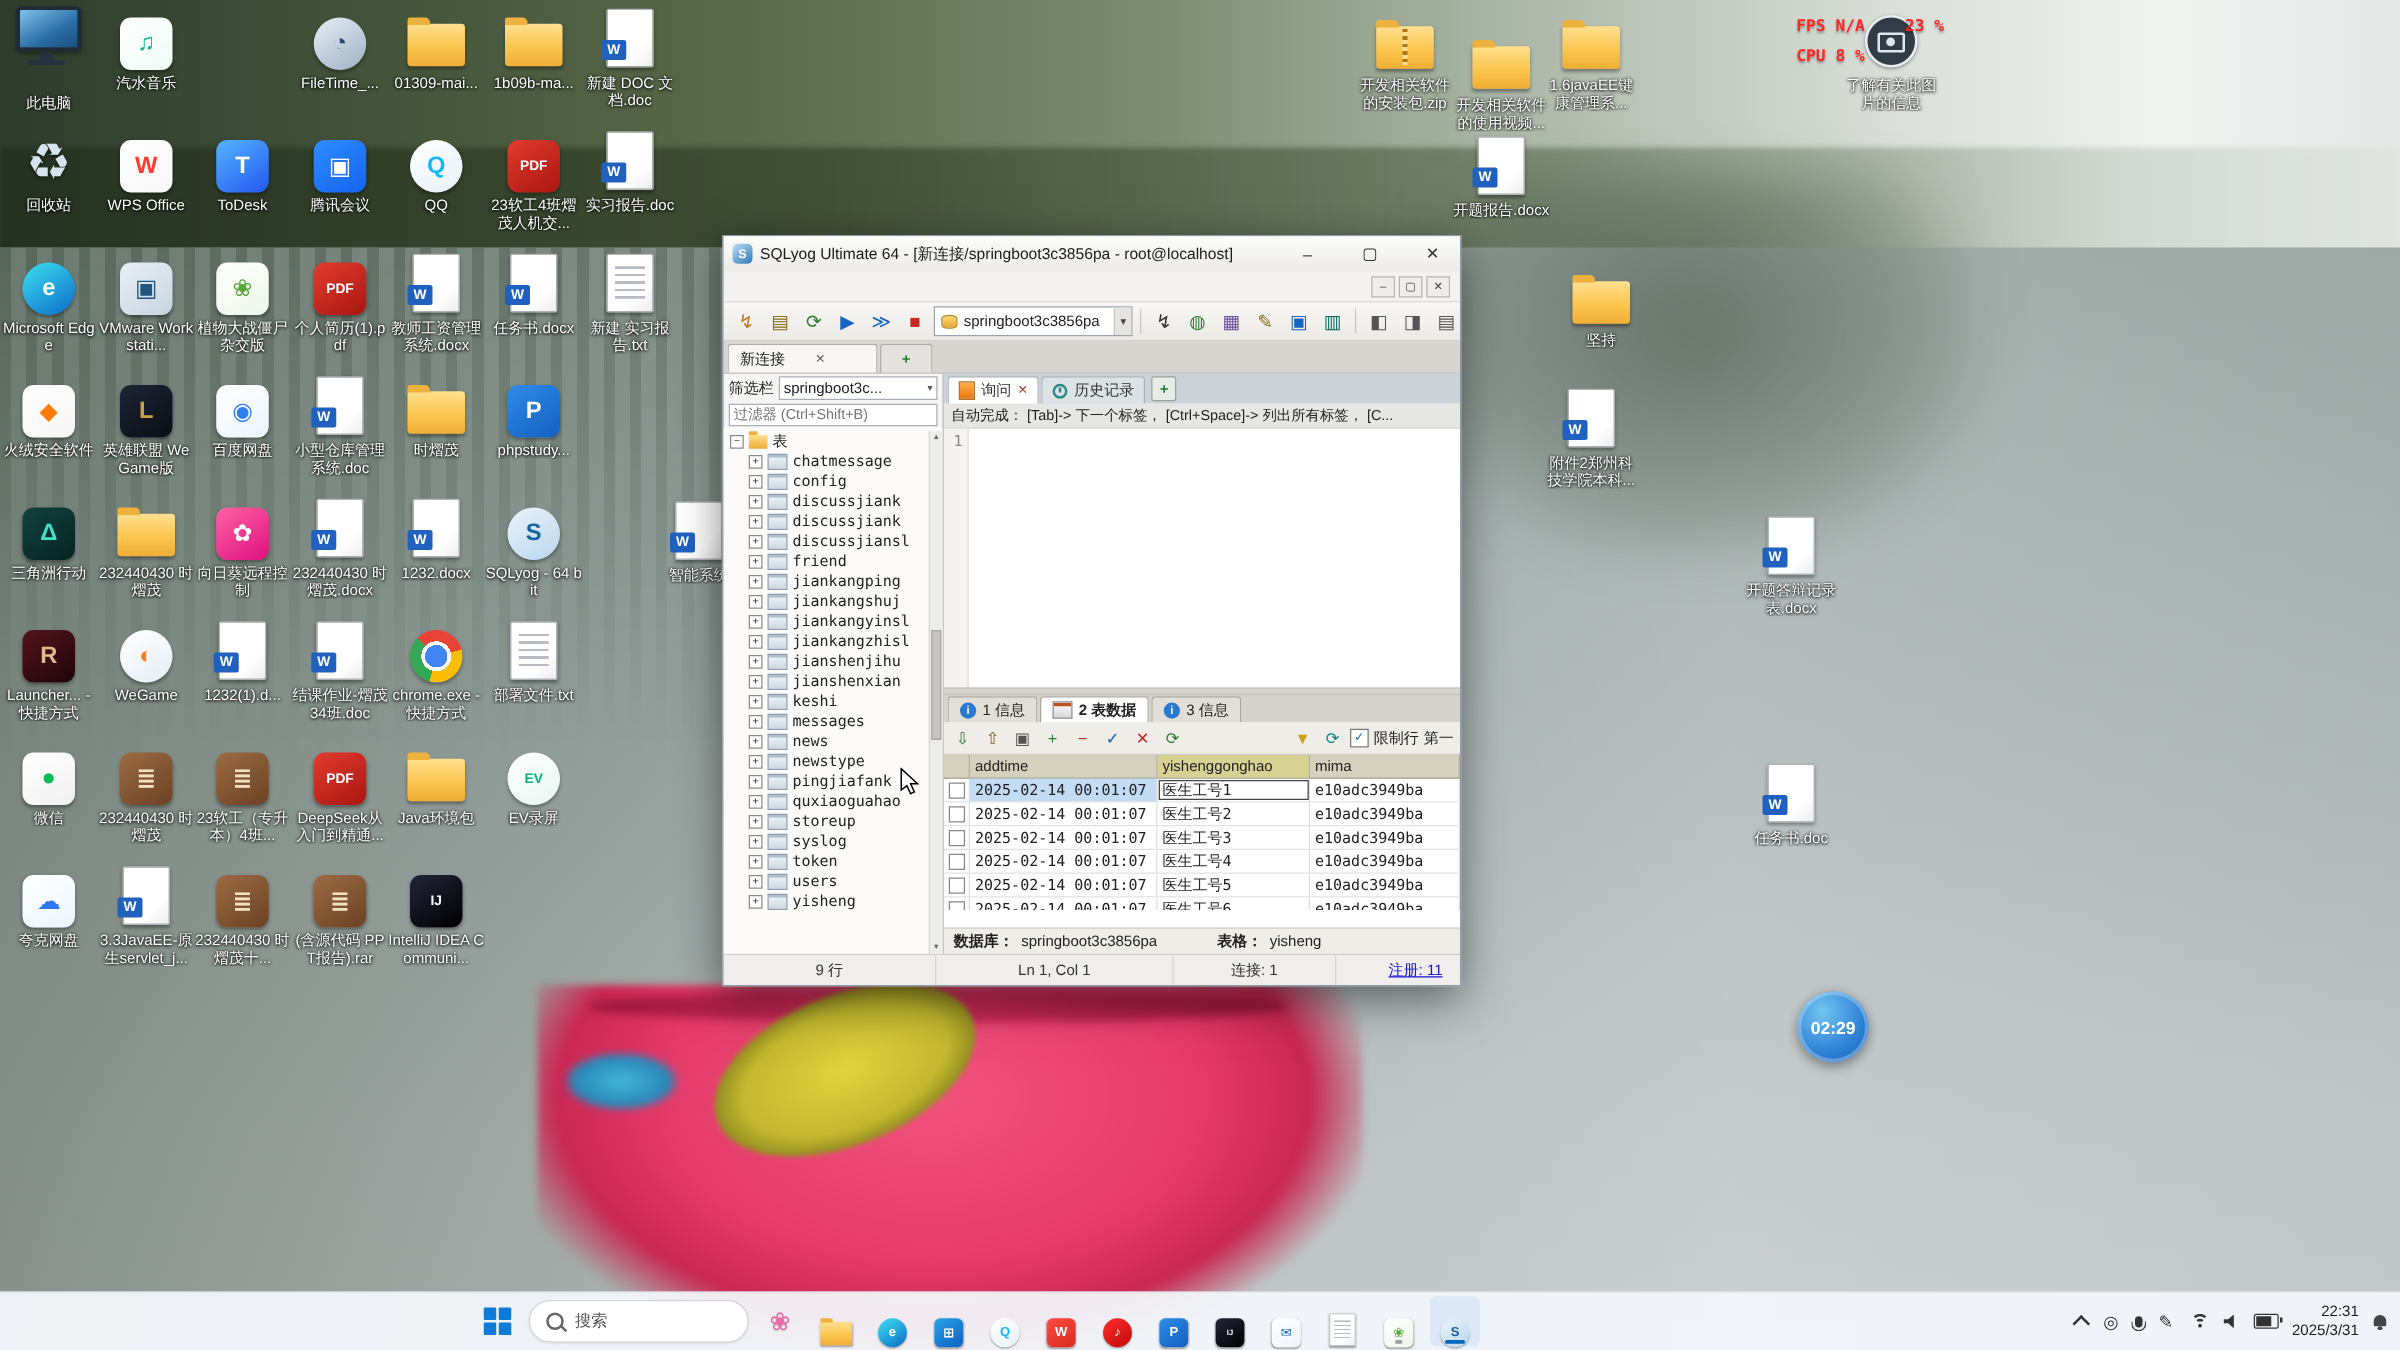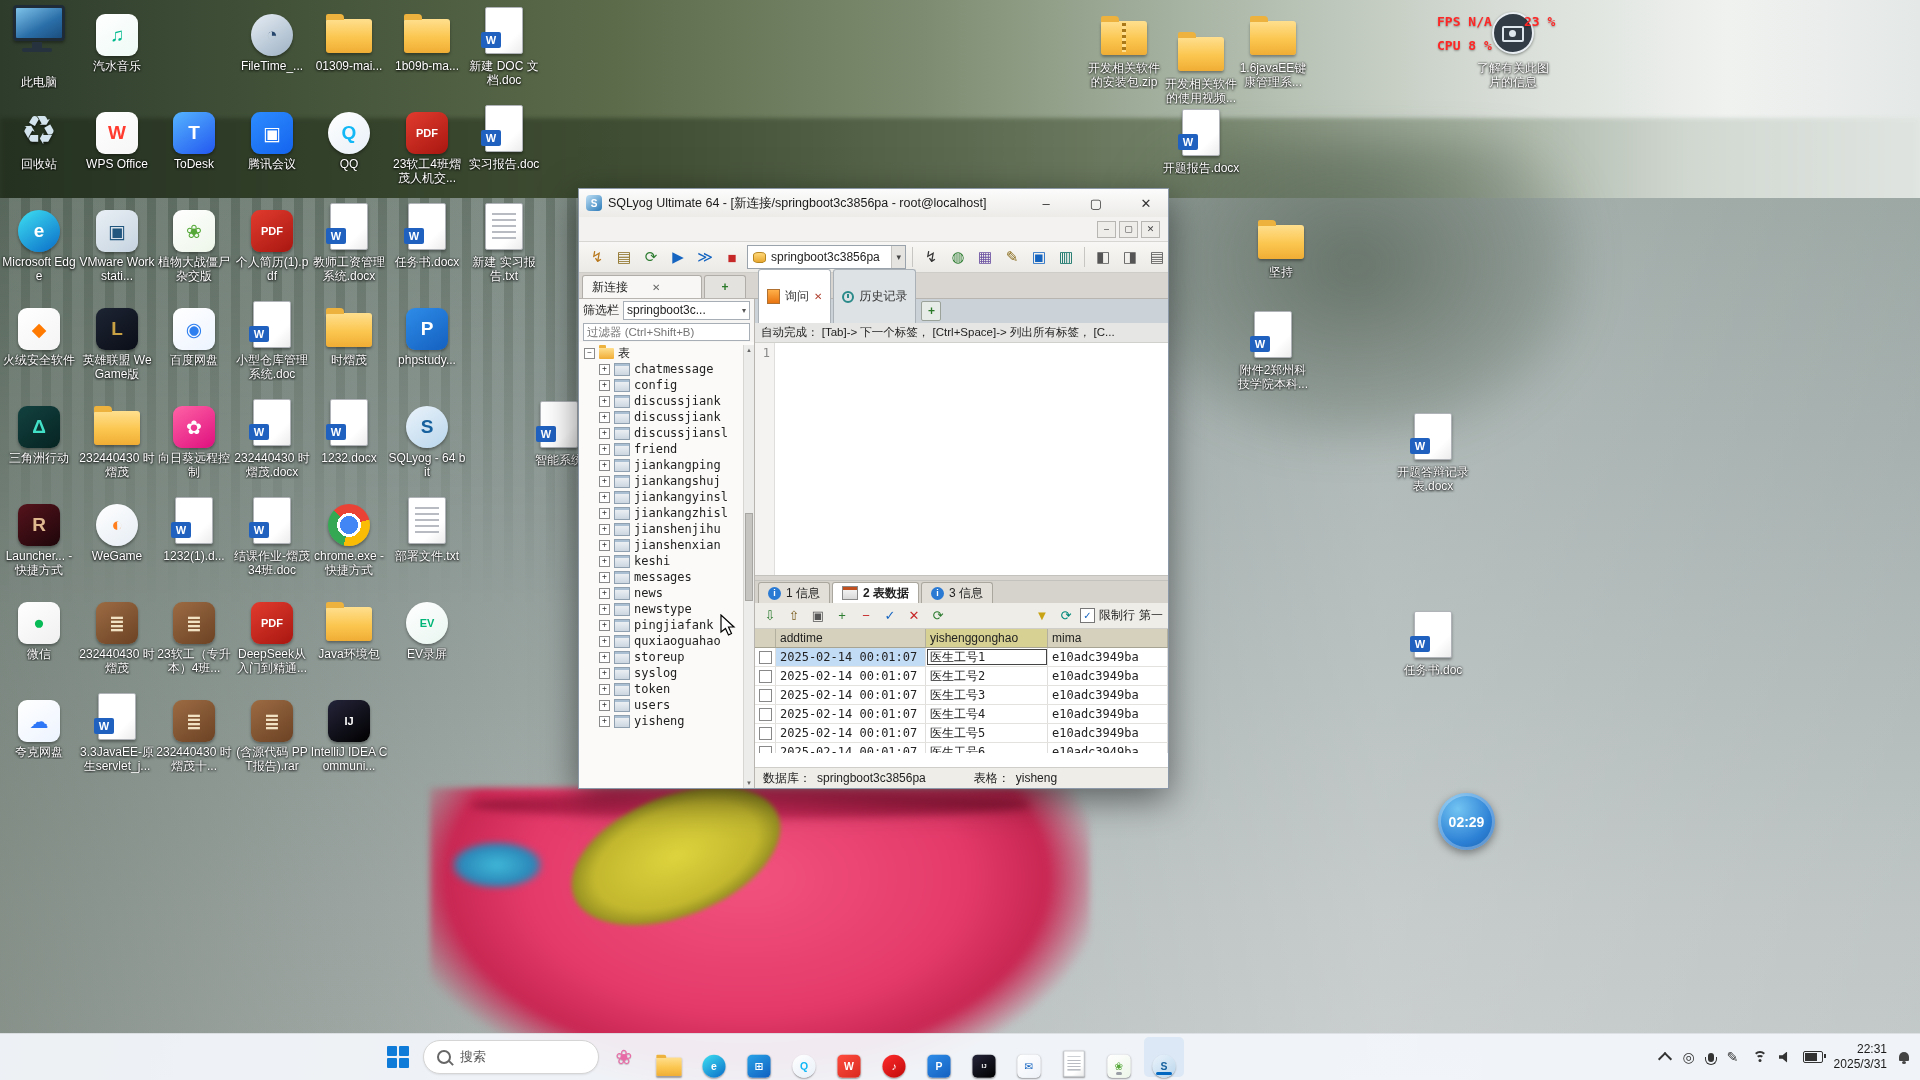--- a/index.html
+++ b/index.html
@@ -109,21 +109,21 @@
   .tico{width:14px;height:11px;flex:none;background:linear-gradient(#f2f5f8,#ccd6e0);border:1px solid #8fa0b0;
     box-shadow:inset 0 2px 0 #aabfd2;}
   .fold-mini{width:15px;height:11px;position:relative;border-radius:1px;background:linear-gradient(180deg,#ffdf8e,#f0ad35);flex:none;}
   .fold-mini::before{content:"";position:absolute;top:-3px;left:0;width:7px;height:3px;background:#edb23e;border-radius:1px 1px 0 0;}
   .vscroll{position:absolute;right:0;top:46px;bottom:0;width:10px;background:#ececea;border-left:1px solid #d8d6d2;}
   .vscroll .ar{position:absolute;left:0;right:0;height:10px;font-size:6px;color:#666;text-align:center;line-height:10px;}
   .vscroll .ar.dn{bottom:0;}
   .vthumb{position:absolute;left:1px;right:1px;top:38%;height:86px;background:#c6c4c0;border:1px solid #a8a6a2;}
   .rpane{flex:1;display:flex;flex-direction:column;min-width:0;background:#fff;}
   .qtabs{height:24px;flex:none;background:#ccd3d8;display:flex;align-items:flex-end;padding-left:3px;gap:2px;}
-  .qtab{height:21px;display:flex;align-items:center;gap:5px;padding:16px 8px;background:#dde2e5;border:1px solid #aab2b8;
+  .qtab{height:21px;display:flex;align-items:center;gap:5px;padding:0 8px;background:#dde2e5;border:1px solid #aab2b8;
     border-bottom:none;border-radius:3px 3px 0 0;font-size:12px;color:#333;}
   .qtab.active{background:#fff;}
   .qico-sql{width:11px;height:13px;background:linear-gradient(180deg,#ffb04a,#e8740f);border:1px solid #b07030;flex:none;}
   .qico-hist{width:12px;height:12px;border-radius:50%;border:2px solid #2a8a8a;box-sizing:border-box;position:relative;flex:none;}
   .qico-hist::after{content:"";position:absolute;left:3px;top:1px;width:2px;height:4px;background:#2a8a8a;}
   .qtab .x{color:#b04030;font-weight:700;font-size:10px;}
   .qaddbtn{width:18px;height:18px;margin:0 0 2px 3px;background:#e8ece8;border:1px solid #9aa29a;color:#2a7a2a;
     font-weight:700;display:flex;align-items:center;justify-content:center;border-radius:2px;font-size:12px;}
   .hintbar{height:19px;flex:none;background:#e6e6e4;border-bottom:1px solid #d0d0cc;font-size:11.5px;color:#222;
     display:flex;align-items:center;padding:0 6px;white-space:nowrap;overflow:hidden;}
@@ -157,21 +157,21 @@
   .gcell.c0{width:150px;}
   .gcell.c1{width:122px;}
   .gcell.c2{flex:1;}
   .head .c1{background:#d8d194;}
   .cbsq{width:11px;height:11px;border:1px solid #888;background:#fff;}
   .grow.r0 .c0{background:#c3dcf6;}
   .grow.r0 .c1{outline:1px solid #444;outline-offset:-2px;}
   .grid-fill{flex:none;height:14px;background:#fff;}
   .dbstatus{height:20px;flex:none;background:#efede8;border-top:1px solid #d0cec8;display:flex;align-items:center;
     gap:6px;padding:0 8px;font-size:12px;}
-  .dbstatus b{font-weight:400;}
+  .dbstatus b{font-weight:700;}
   .dbstatus .gap{width:36px;}
   .statusbar{height:24px;flex:none;background:#efeeec;border-top:1px solid #cfcdc8;display:flex;align-items:stretch;
     font-size:12px;color:#333;}
   .sbc{border-right:1px solid #d8d6d2;display:flex;align-items:center;justify-content:center;padding:0 10px;box-sizing:border-box;}
   .sbc1{width:170px;}.sbc2{width:190px;}.sbc3{width:130px;}
   .sbc4{flex:1;justify-content:flex-end;padding-right:14px;color:#1a12d8;text-decoration:underline;border-right:none;}
   
   .taskbar{position:absolute;left:0;right:0;bottom:0;height:46px;background:rgba(242,245,250,.95);
     border-top:1px solid rgba(0,0,0,.08);z-index:40;}
   .tb-center{position:absolute;left:378px;top:0;display:flex;align-items:center;gap:5px;height:100%;}
@@ -915,20 +915,26 @@
       <div class="grid-fill"></div>
       <div class="dbstatus">
         <b>数据库：</b>
           <span>springboot3c3856pa</span>
         <span class="gap"></span>
         <b>表格：</b>
           <span>yisheng</span>
       </div>
     </div>
   </div>
+  <div class="statusbar">
+    <div class="sbc sbc1">9 行</div>
+    <div class="sbc sbc2">Ln 1, Col 1</div>
+    <div class="sbc sbc3">连接: 1</div>
+    <div class="sbc sbc4">注册: 11</div>
+  </div>
 </div>
 
 <svg class="cursor" width="20" height="24">
   <polygon points="1,1 1,18 5.5,14.5 8.5,21 11.5,19.5 8.5,13 14,13" fill="#ffffff" stroke="#000000" stroke-width="1.2"></polygon>
 </svg>
 
 <div class="clockw">02:29</div>
 
 <div class="taskbar">
   <div class="tb-center">

